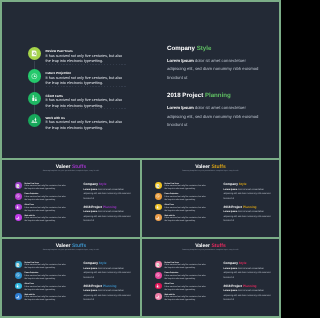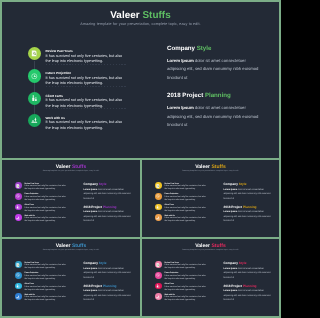--- a/index.html
+++ b/index.html
@@ -55,25 +55,20 @@
   .th-rb{font-size:2.2px;color:#c2c8d2;line-height:4.3px;margin-top:1.6px;}
   .th-rb b{color:#fff;}
   .th-gap{height:3.6px;}
 </style>
 </head>
 <body>
 
 <div class="page">
 
   <div class="slide main">
-    <div class="m-head">
-      <div class="m-title"><span>Valeer</span>
-        <span class="g" style="color: rgb(95, 191, 99);">Stuffs</span></div>
-      <div class="m-sub">Amazing template for your presentation, complete topic, easy to edit.</div>
-    </div>
     <div class="tl">
         <div class="tl-row">
           <div class="tl-ic" style="background: rgb(165, 212, 74);">
             <svg viewBox="0 0 24 24">
               <path fill="#fff" d="M4 1.6h11.4l4.6 4.6v15.2c0 .7-.5 1.1-1.1 1.1H4c-.7 0-1.1-.5-1.1-1.1V2.7c0-.6.5-1.1 1.1-1.1z"></path>
               <circle cx="12.4" cy="12.2" r="3.5" fill="none" stroke="#4e7a1c" stroke-width="1.7"></circle>
               <path d="M15 14.8l3.3 3.3" stroke="#4e7a1c" stroke-width="2" stroke-linecap="round"></path>
             </svg>
           </div>
           <div class="tl-tx">

